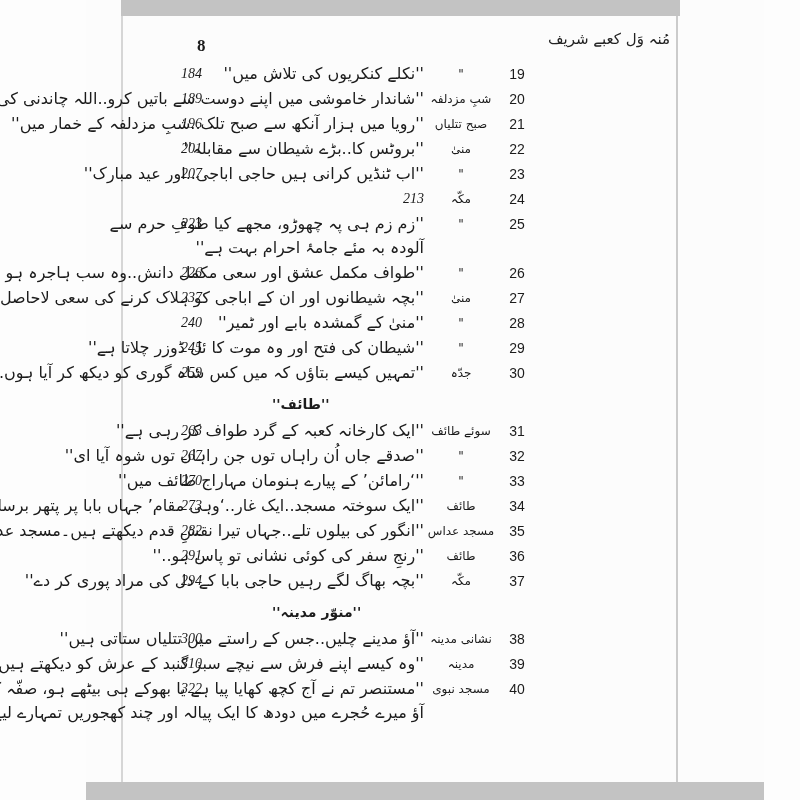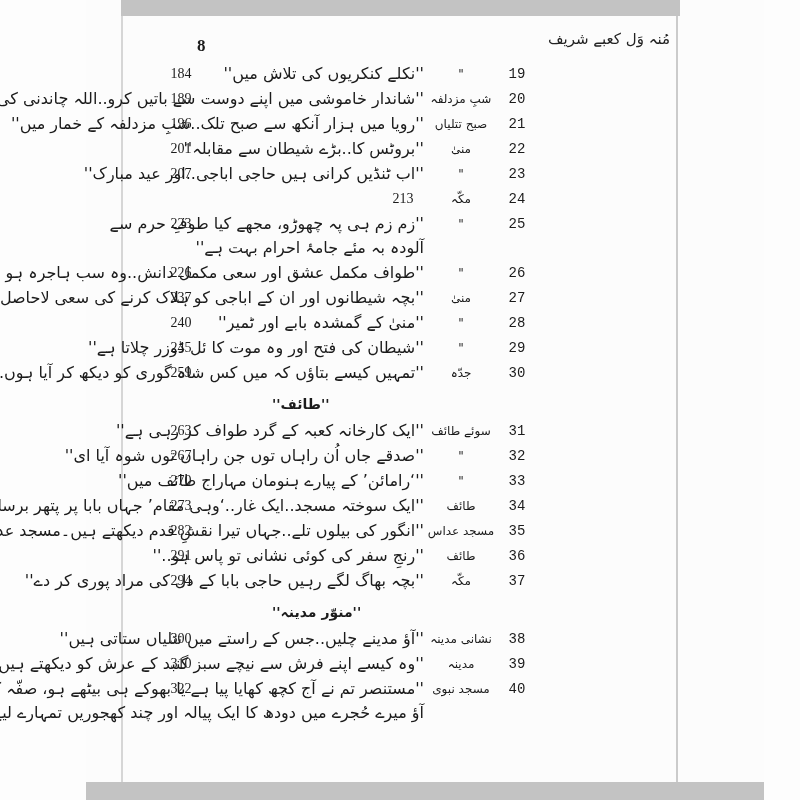--- a/index.html
+++ b/index.html
@@ -24,34 +24,34 @@
     direction:rtl; font-size:15px; color:#222;
   }
 
   .toc {
     position:absolute; left:160px; top:62px; width:376px;
     direction:rtl;
   }
   .row { display:flex; direction:rtl; align-items:flex-start; margin-bottom:1px; }
   .serial {
     width:38px; flex:0 0 38px; text-align:center;
-    font-family:Liberation Mono, monospace; font-size:14px; line-height:24px;
+    font-family:Liberation Sans, sans-serif; font-size:14px; line-height:24px;
   }
   .place {
     width:74px; flex:0 0 74px; text-align:center;
     font-size:12px; line-height:24px; white-space:nowrap; overflow:visible;
   }
   .title {
     flex:1 1 auto; min-width:0;
     text-align:right; font-size:16px; line-height:24px;
     white-space:pre; overflow:visible;
   }
   .pageno {
-    width:42px; flex:0 0 42px; text-align:center; direction:ltr;
-    font-family:"Liberation Serif", serif; font-size:14px; line-height:24px;
+    width:42px; flex:0 0 42px; text-align:right; direction:ltr;
+    font-family:"Liberation Serif", serif; font-size:14px; line-height:24px;font-style:italic;
   }
   .section-heading {
     text-align:left; font-weight:bold; font-size:14px; line-height:22px;
     margin:8px 0 4px 0; padding-left:112px;
   }
 </style>
 </head>
 <body>
 
 <div class="page-surface"></div>

